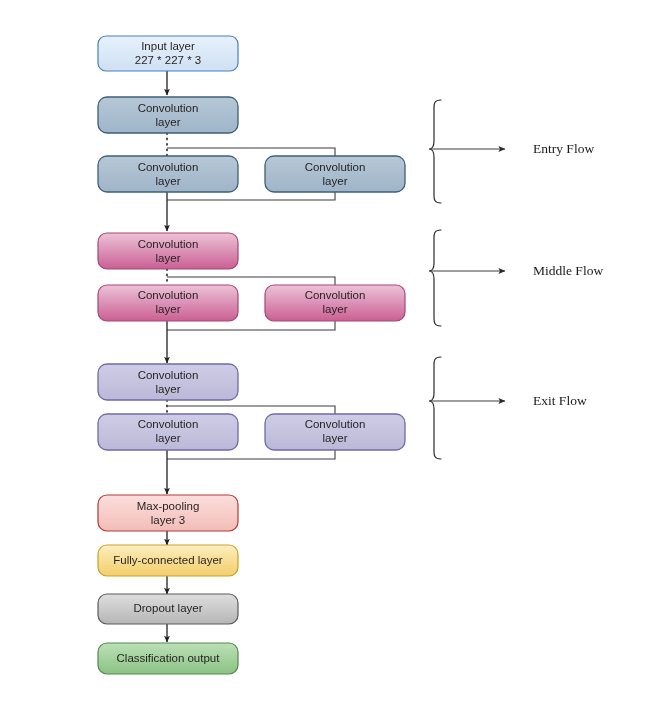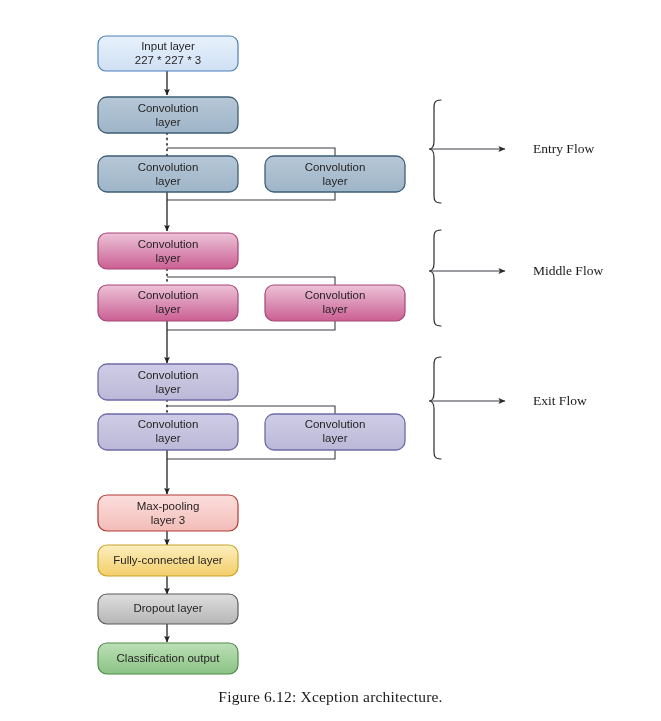--- a/index.html
+++ b/index.html
@@ -260,15 +260,14 @@
     </g>
 
     <g>
       <path class="brace" d="M441,357 C434,357 434,361 434,365 L434,393 C434,398 432,401 429,401 C432,401 434,404 434,409 L434,451 C434,455 434,459 441,459"></path>
       <path class="conn-thin" d="M431,401 L505,401" marker-end="url(#arrowheadFlow)"></path>
       <text class="flow-label" x="533" y="402">Exit Flow</text>
     </g>
 
   </svg>
 
-  <div class="caption">Figure 6.12:  Xception architecture.</div>
 
 </div>
 
 </body></html>

